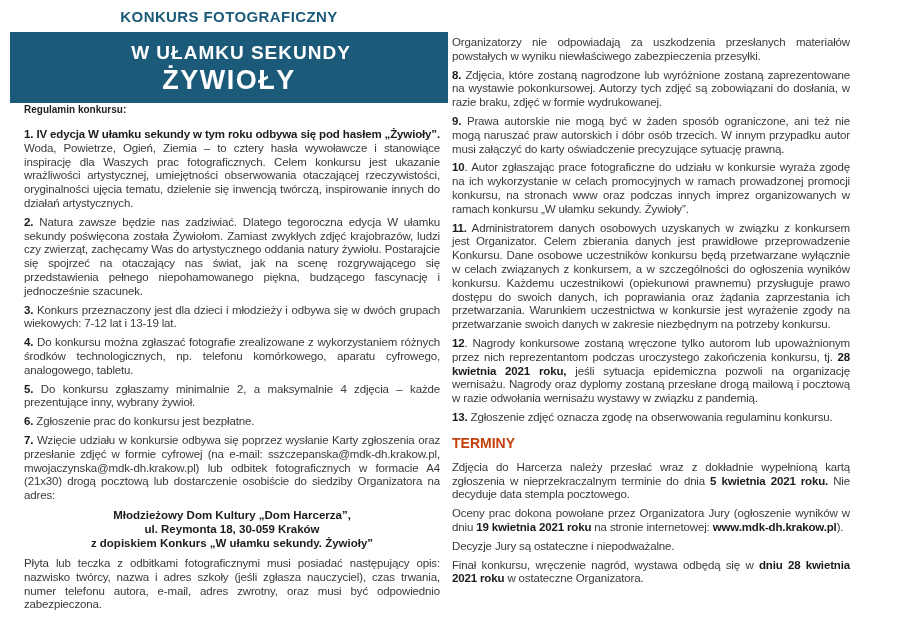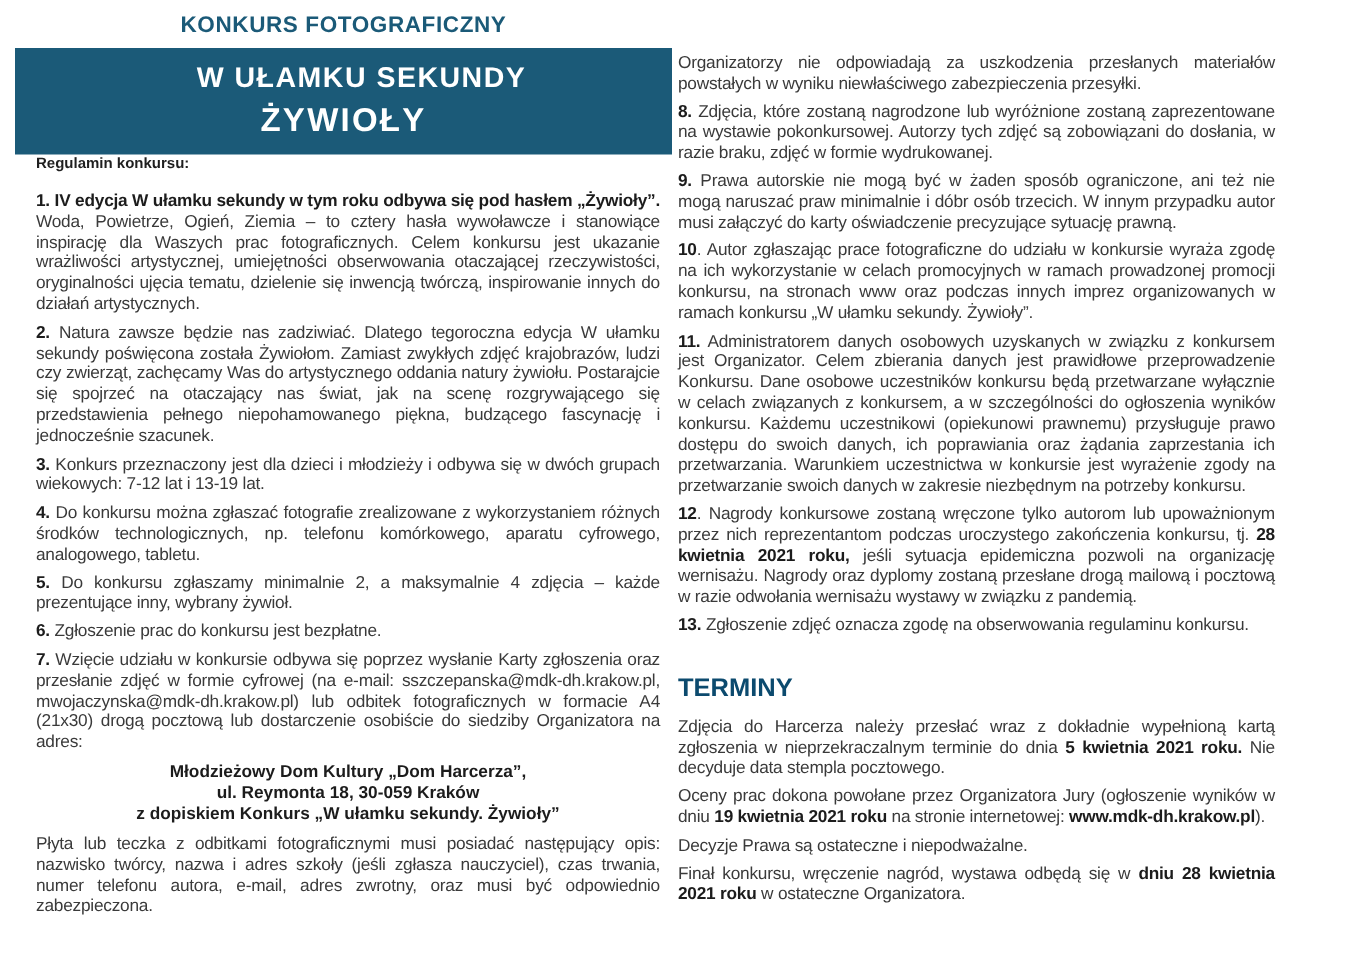--- a/index.html
+++ b/index.html
@@ -15,21 +15,21 @@
     position:absolute; top:8px; left:10px; width:438px;
     text-align:center;
     font-size:15px; font-weight:bold; letter-spacing:0.4px;
   }
   .banner {
     position:absolute; top:32px; left:10px; width:438px; height:71px;
     color:#ffffff; text-align:center;
     display:flex; flex-direction:column; justify-content:center;
   }
   .banner .t1 { font-size:19px; font-weight:bold; letter-spacing:1px; line-height:24px;margin-left:24px; }
-  .banner .t2 { font-size:22px; font-weight:bold; letter-spacing:1.5px; line-height:30px; }
+  .banner .t2 { font-size:27px; font-weight:bold; letter-spacing:1.5px; line-height:30px; }
   .col { position:absolute; color:#3a3a3a; }
   .col-left  { left:24px;  top:104px; width:416px; }
   .col-right { left:452px; top:36px;  width:398px; }
   .reg-heading {
     font-size:10px; font-weight:bold; color:#1f1f1f;
     margin:0 0 13px 0;
   }
   .para {
     font-size:11.5px; line-height:13.8px; letter-spacing:-0.15px;
     text-align:justify; text-justify:inter-word;
@@ -37,22 +37,22 @@
     margin:0 0 5px 0;
     hyphens:auto;
   }
   .para b { color:#1c1c1c; }
   .address {
     font-size:11.5px; line-height:14px; font-weight:bold; color:#1c1c1c;
     text-align:center;
     margin:2px 0 7px 0;
   }
   .sec-heading {
-    font-size:17px; font-weight:bold; color:#0c4a6e;
-    margin:24px 0 10px 0;
+    font-size:14px; font-weight:bold; color:#c2410c;
+    margin:10px 0 10px 0;
   }
 </style>
 </head>
 <body>
 
 <div class="page">
 
   <div class="kicker" style="color: rgb(27, 90, 120);">KONKURS FOTOGRAFICZNY</div>
 
   <div class="banner" style="background: rgb(27, 90, 120); color: rgb(255, 255, 255);">
@@ -75,25 +75,25 @@
           <div>ul. Reymonta 18, 30-059 Kraków</div>
           <div>z dopiskiem Konkurs „W ułamku sekundy. Żywioły”</div>
         </div>
         <p class="para"><span>Płyta lub teczka z odbitkami fotograficznymi musi posiadać następujący opis: nazwisko twórcy, nazwa i adres szkoły (jeśli zgłasza nauczyciel), czas trwania, numer telefonu autora, e-mail, adres zwrotny, oraz musi być odpowiednio zabezpieczona.</span></p>
       </div>
   </div>
 
   <div class="col col-right" id="right-blocks">
       <p class="para"><span>Organizatorzy nie odpowiadają za uszkodzenia przesłanych materiałów powstałych w wyniku niewłaściwego zabezpieczenia przesyłki.</span></p>
       <p class="para"><b>8.</b><span> Zdjęcia, które zostaną nagrodzone lub wyróżnione zostaną zaprezentowane na wystawie pokonkursowej. Autorzy tych zdjęć są zobowiązani do dosłania, w razie braku, zdjęć w formie wydrukowanej.</span></p>
-      <p class="para"><b>9.</b><span> Prawa autorskie nie mogą być w żaden sposób ograniczone, ani też nie mogą naruszać praw minimalnie i dóbr osób trzecich. W innym przypadku autor musi załączyć do karty oświadczenie precyzujące sytuację prawną.</span></p>
+      <p class="para"><b>9.</b><span> Prawa autorskie nie mogą być w żaden sposób ograniczone, ani też nie mogą naruszać praw autorskich i dóbr osób trzecich. W innym przypadku autor musi załączyć do karty oświadczenie precyzujące sytuację prawną.</span></p>
       <p class="para"><b>10</b><span>. Autor zgłaszając prace fotograficzne do udziału w konkursie wyraża zgodę na ich wykorzystanie w celach promocyjnych w ramach prowadzonej promocji konkursu, na stronach www oraz podczas innych imprez organizowanych w ramach konkursu „W ułamku sekundy. Żywioły”.</span></p>
       <p class="para"><b>11.</b><span> Administratorem danych osobowych uzyskanych w związku z konkursem jest Organizator. Celem zbierania danych jest prawidłowe przeprowadzenie Konkursu. Dane osobowe uczestników konkursu będą przetwarzane wyłącznie w celach związanych z konkursem, a w szczególności do ogłoszenia wyników konkursu. Każdemu uczestnikowi (opiekunowi prawnemu) przysługuje prawo dostępu do swoich danych, ich poprawiania oraz żądania zaprzestania ich przetwarzania. Warunkiem uczestnictwa w konkursie jest wyrażenie zgody na przetwarzanie swoich danych w zakresie niezbędnym na potrzeby konkursu.</span></p>
       <p class="para"><b>12</b><span>. Nagrody konkursowe zostaną wręczone tylko autorom lub upoważnionym przez nich reprezentantom podczas uroczystego zakończenia konkursu, tj. </span><b>28 kwietnia 2021 roku,</b><span> jeśli sytuacja epidemiczna pozwoli na organizację wernisażu. Nagrody oraz dyplomy zostaną przesłane drogą mailową i pocztową w razie odwołania wernisażu wystawy w związku z pandemią.</span></p>
       <p class="para"><b>13.</b><span> Zgłoszenie zdjęć oznacza zgodę na obserwowania regulaminu konkursu.</span></p>
       <div class="sec-heading">TERMINY</div>
       <p class="para"><span>Zdjęcia do Harcerza należy przesłać wraz z dokładnie wypełnioną kartą zgłoszenia w nieprzekraczalnym terminie do dnia </span><b>5 kwietnia 2021 roku.</b><span> Nie decyduje data stempla pocztowego.</span></p>
       <p class="para"><span>Oceny prac dokona powołane przez Organizatora Jury (ogłoszenie wyników w dniu </span><b>19 kwietnia 2021 roku</b><span> na stronie internetowej: </span><b>www.mdk-dh.krakow.pl</b><span>).</span></p>
-      <p class="para"><span>Decyzje Prawa są ostateczne i niepodważalne.</span></p>
+      <p class="para"><span>Decyzje Jury są ostateczne i niepodważalne.</span></p>
       <p class="para"><span>Finał konkursu, wręczenie nagród, wystawa odbędą się w </span><b>dniu 28 kwietnia 2021 roku</b><span> w ostateczne Organizatora.</span></p>
     </div>
 
 </div>
 
 </body></html>

